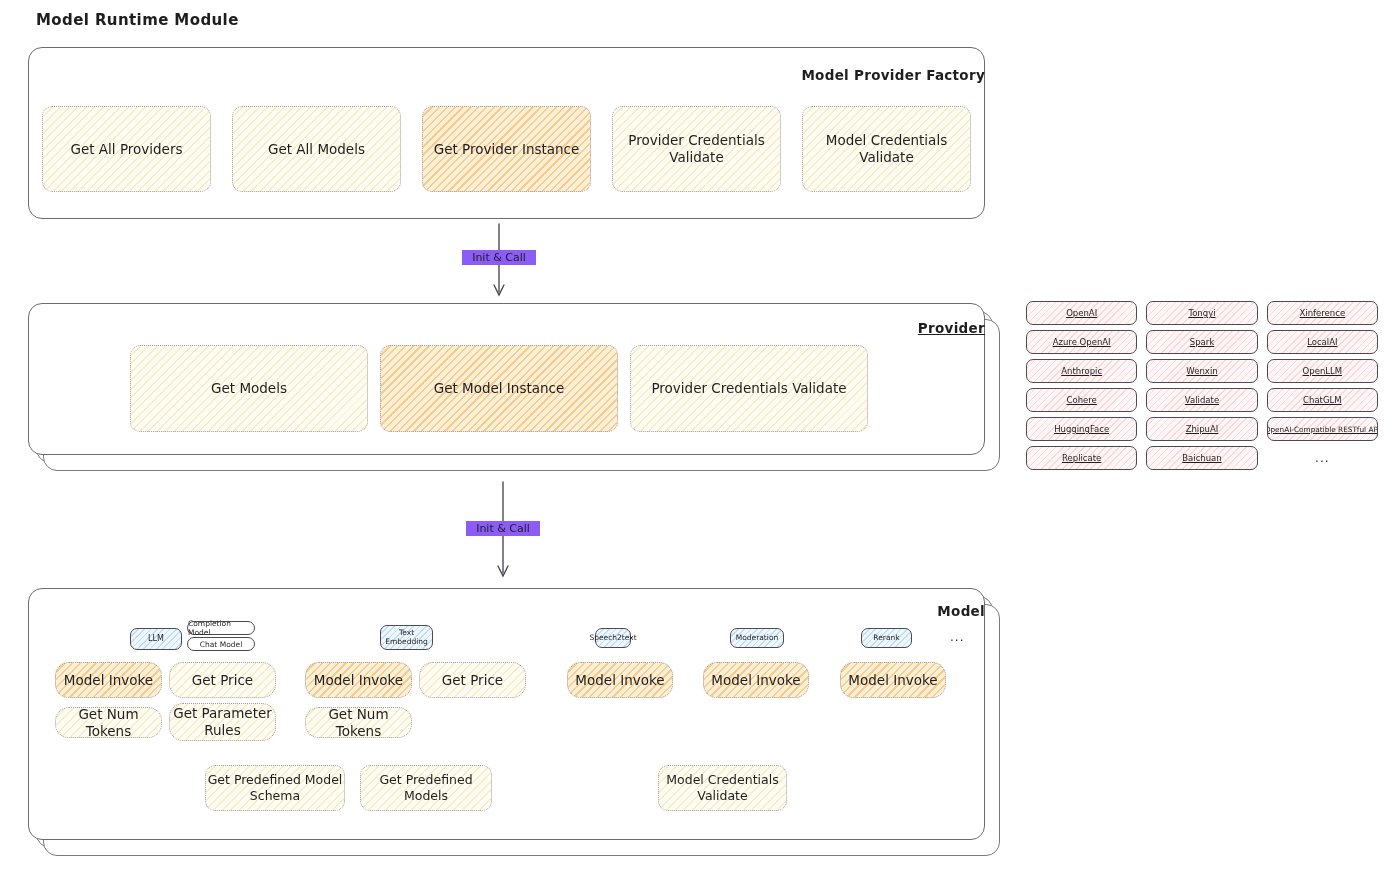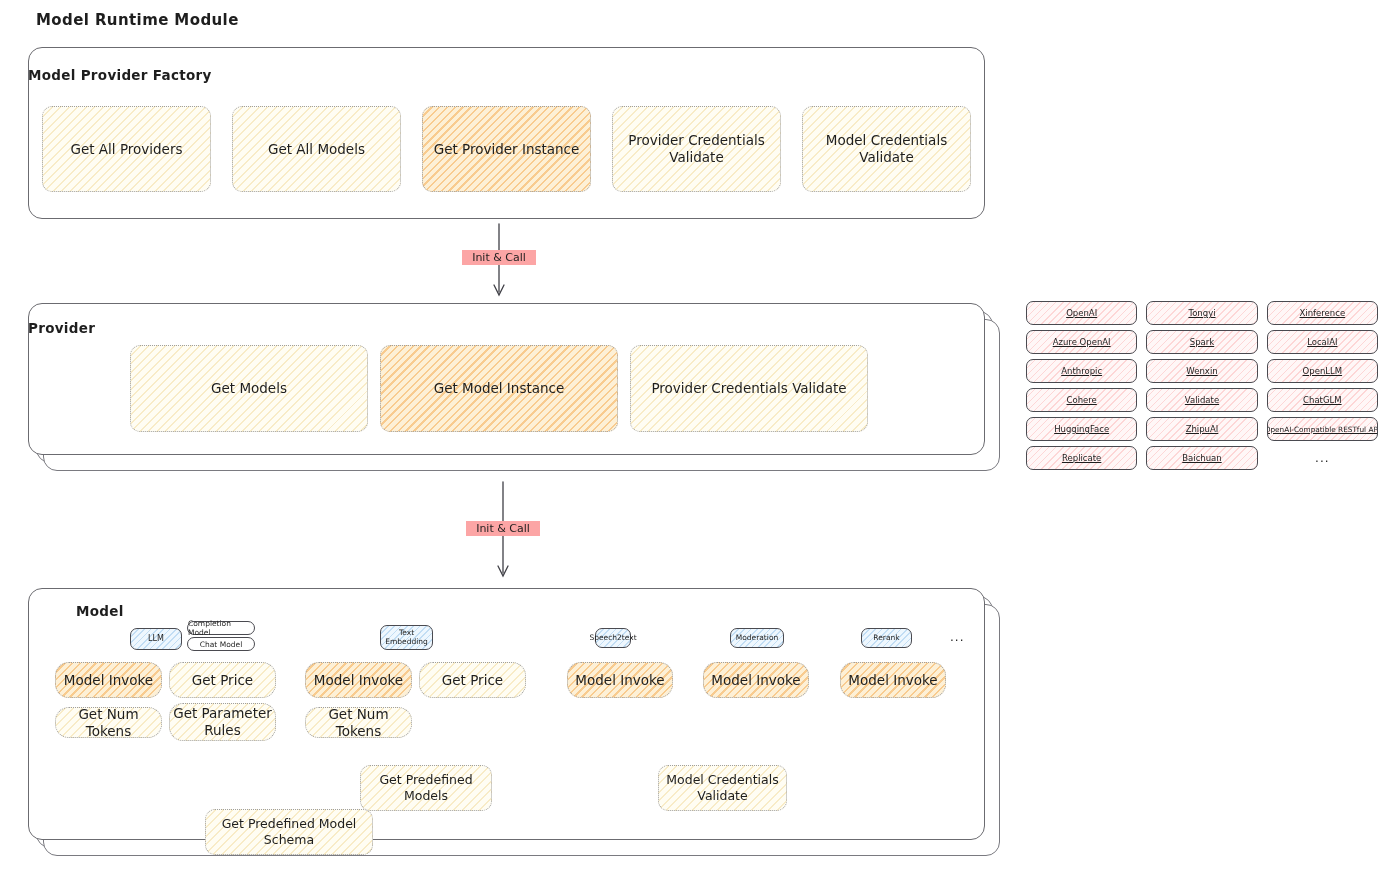--- a/index.html
+++ b/index.html
@@ -19,21 +19,21 @@
     border: 1.6px solid #6b6b70; border-radius: 14px; z-index: 1;
   }
   .stack::before, .stack::after {
     content: ""; position: absolute; inset: 0; background: #fff;
     border: 1.4px solid #7a7a80; border-radius: 14px; z-index: 0;
   }
   .stack::before { transform: translate(8px, 8px); }
   .stack::after  { transform: translate(15px, 16px); }
 
   .section-title {
-    position: absolute; left: 0; right: 0; text-align: left;
+    position: absolute; left: 0; right: 0; text-align: right;
     font-size: 13.5px; font-weight: 600; letter-spacing: 0.3px; z-index: 2;
   }
 
   
   .fill-yellow {
     background: repeating-linear-gradient(135deg, rgba(233,194,96,0.30) 0 1.4px, transparent 1.4px 6px), #fffdf3;
   }
   .fill-orange {
     background: repeating-linear-gradient(135deg, rgba(242,153,45,0.42) 0 1.7px, transparent 1.7px 5.5px), #fdf0d6;
   }
@@ -87,21 +87,21 @@
     display: flex; align-items: center; justify-content: center;
     font-size: 7.5px; z-index: 2;
   }
   .model-fn { font-size: 13.5px; border-radius: 14px; }
   .model-fn-sm { font-size: 12.5px; }
   .ellipsis-txt { font-size: 12px; letter-spacing: 1px; z-index: 2; }
 
   
   .arrow-svg { position: absolute; left: 0; top: 0; width: 1393px; height: 880px; pointer-events: none; z-index: 3; }
   .arrow-label {
-    position: absolute; background: #fca5a5; padding: 1px 4px;
+    position: absolute; background: #8b5cf6; padding: 1px 4px;
     font-size: 11px; text-align: center; z-index: 4;
   }
 </style>
 </head>
 <body>
 
 <div class="canvas">
 
   <div class="page-title">Model Runtime Module</div>
 
@@ -112,21 +112,21 @@
       <div class="fn fill-yellow">Get All Providers</div>
       <div class="fn fill-yellow">Get All Models</div>
       <div class="fn fill-orange">Get Provider Instance</div>
       <div class="fn fill-yellow">Provider Credentials Validate</div>
       <div class="fn fill-yellow">Model Credentials Validate</div>
     </div>
   </div>
 
   <div class="section stack" style="left:28px; top:303px; width:957px; height:152px;">
     <div class="section-body"></div>
-    <div class="section-title" style="top:17px;">Provider</div>
+    <div class="section-title" style="top:17px;text-decoration:underline;">Provider</div>
     <div class="fn-row provider-row">
       <div class="fn fill-yellow">Get Models</div>
       <div class="fn fill-orange">Get Model Instance</div>
       <div class="fn fill-yellow">Provider Credentials Validate</div>
     </div>
   </div>
 
   <div class="providers-grid">
     <div class="pill fill-pink">OpenAI</div>
     <div class="pill fill-pink">Tongyi</div>
@@ -166,21 +166,21 @@
     <div class="fn fill-orange model-fn abs" style="left:277px; top:74px; width:107px; height:36px;">Model Invoke</div>
     <div class="fn fill-yellow model-fn abs" style="left:391px; top:74px; width:107px; height:36px;">Get Price</div>
     <div class="fn fill-orange model-fn abs" style="left:539px; top:74px; width:106px; height:36px;">Model Invoke</div>
     <div class="fn fill-orange model-fn abs" style="left:675px; top:74px; width:106px; height:36px;">Model Invoke</div>
     <div class="fn fill-orange model-fn abs" style="left:812px; top:74px; width:106px; height:36px;">Model Invoke</div>
 
     <div class="fn fill-yellow model-fn abs" style="left:27px; top:119px; width:107px; height:31px;">Get Num Tokens</div>
     <div class="fn fill-yellow model-fn abs" style="left:141px; top:115px; width:107px; height:38px;">Get Parameter Rules</div>
     <div class="fn fill-yellow model-fn abs" style="left:277px; top:119px; width:107px; height:31px;">Get Num Tokens</div>
 
-    <div class="fn fill-yellow model-fn-sm abs" style="left:177px; top:177px; width:168px; height:46px;margin-top:44px;">Get Predefined Model Schema</div>
+    <div class="fn fill-yellow model-fn-sm abs" style="left:177px; top:177px; width:140px; height:46px;">Get Predefined Model Schema</div>
     <div class="fn fill-yellow model-fn-sm abs" style="left:332px; top:177px; width:132px; height:46px;">Get Predefined Models</div>
     <div class="fn fill-yellow model-fn-sm abs" style="left:630px; top:177px; width:129px; height:46px;">Model Credentials Validate</div>
   </div>
 
   <svg class="arrow-svg" viewBox="0 0 1393 880">
     <g stroke="#3f3f46" stroke-width="1.3" fill="none" stroke-linecap="round">
       <path d="M499 224 L499 292"></path>
       <path d="M494 285 L499 295 L504 285"></path>
       <path d="M503 482 L503 573"></path>
       <path d="M498 566 L503 576 L508 566"></path>

